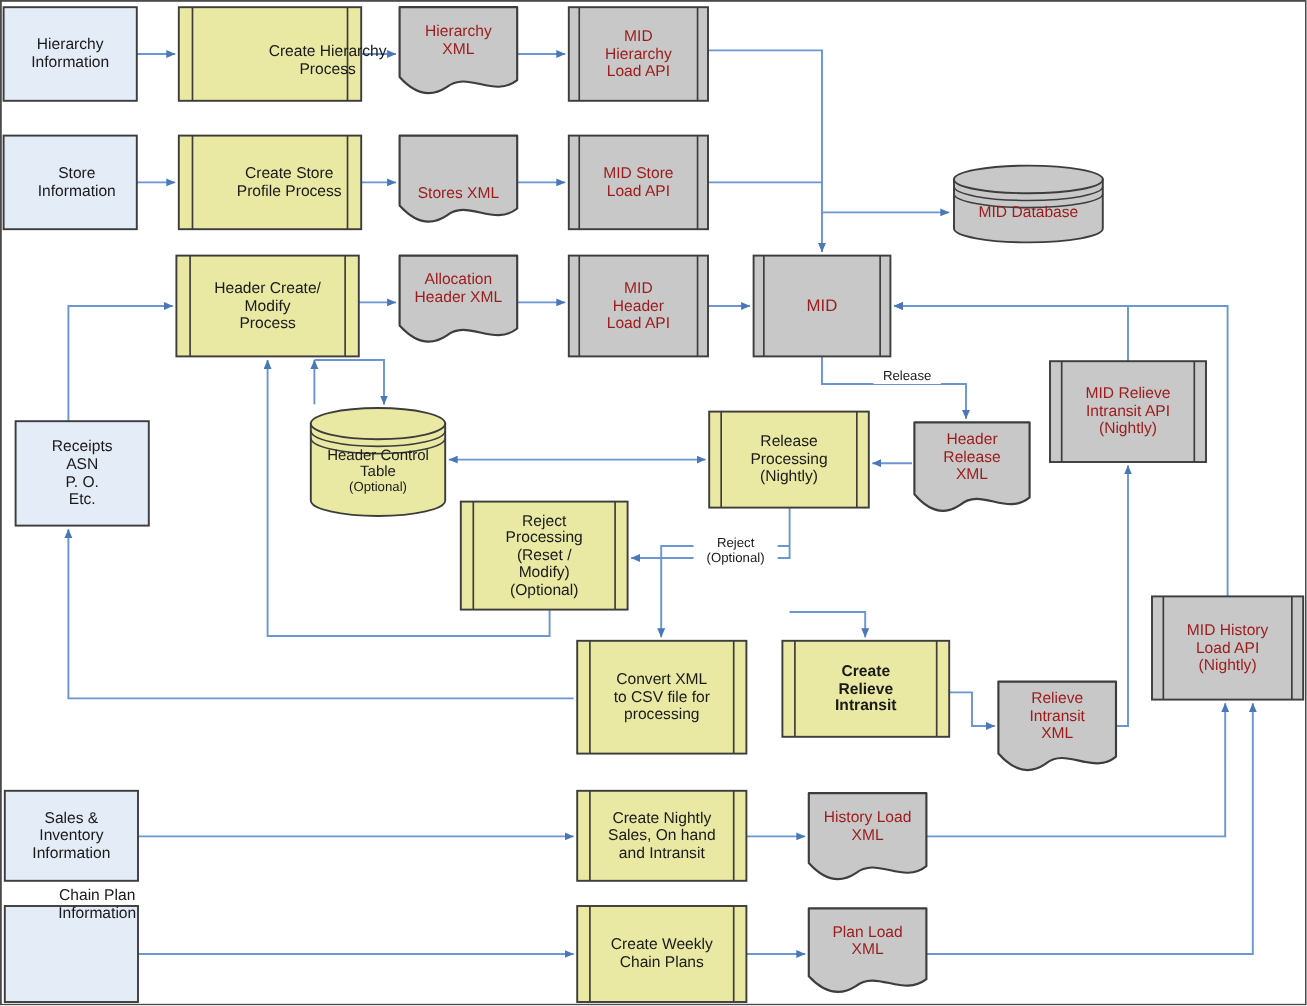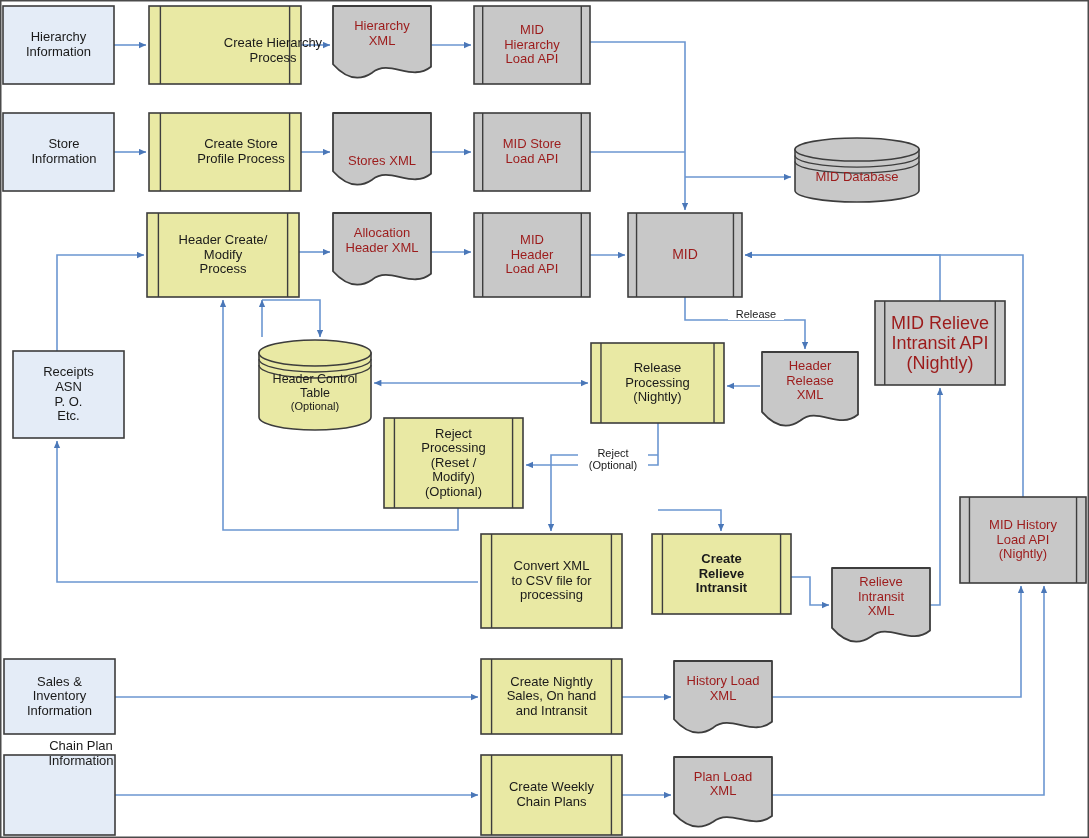--- a/index.html
+++ b/index.html
@@ -277,21 +277,21 @@
           <div>MID</div>
           <div>Header</div>
           <div>Load API</div>
         </div>
       </div>
       <div class="nodeText t-red" style="left: 628px; width: 114px; font-size: 14px; top: 213px; height: 84px;">
         <div>
           <div>MID</div>
         </div>
       </div>
-      <div class="nodeText t-red" style="left: 875px; width: 130px; font-size: 18px; top: 301px; height: 84px;">
+      <div class="nodeText t-red" style="left: 875px; width: 130px; font-size: 13px; top: 301px; height: 84px;">
         <div>
           <div>MID Relieve</div>
           <div>Intransit API</div>
           <div>(Nightly)</div>
         </div>
       </div>
       <div class="nodeText t-black" style="left: 13px; width: 111px; font-size: 13px; top: 351px; height: 87px;">
         <div>
           <div>Receipts</div>
           <div>ASN</div>

